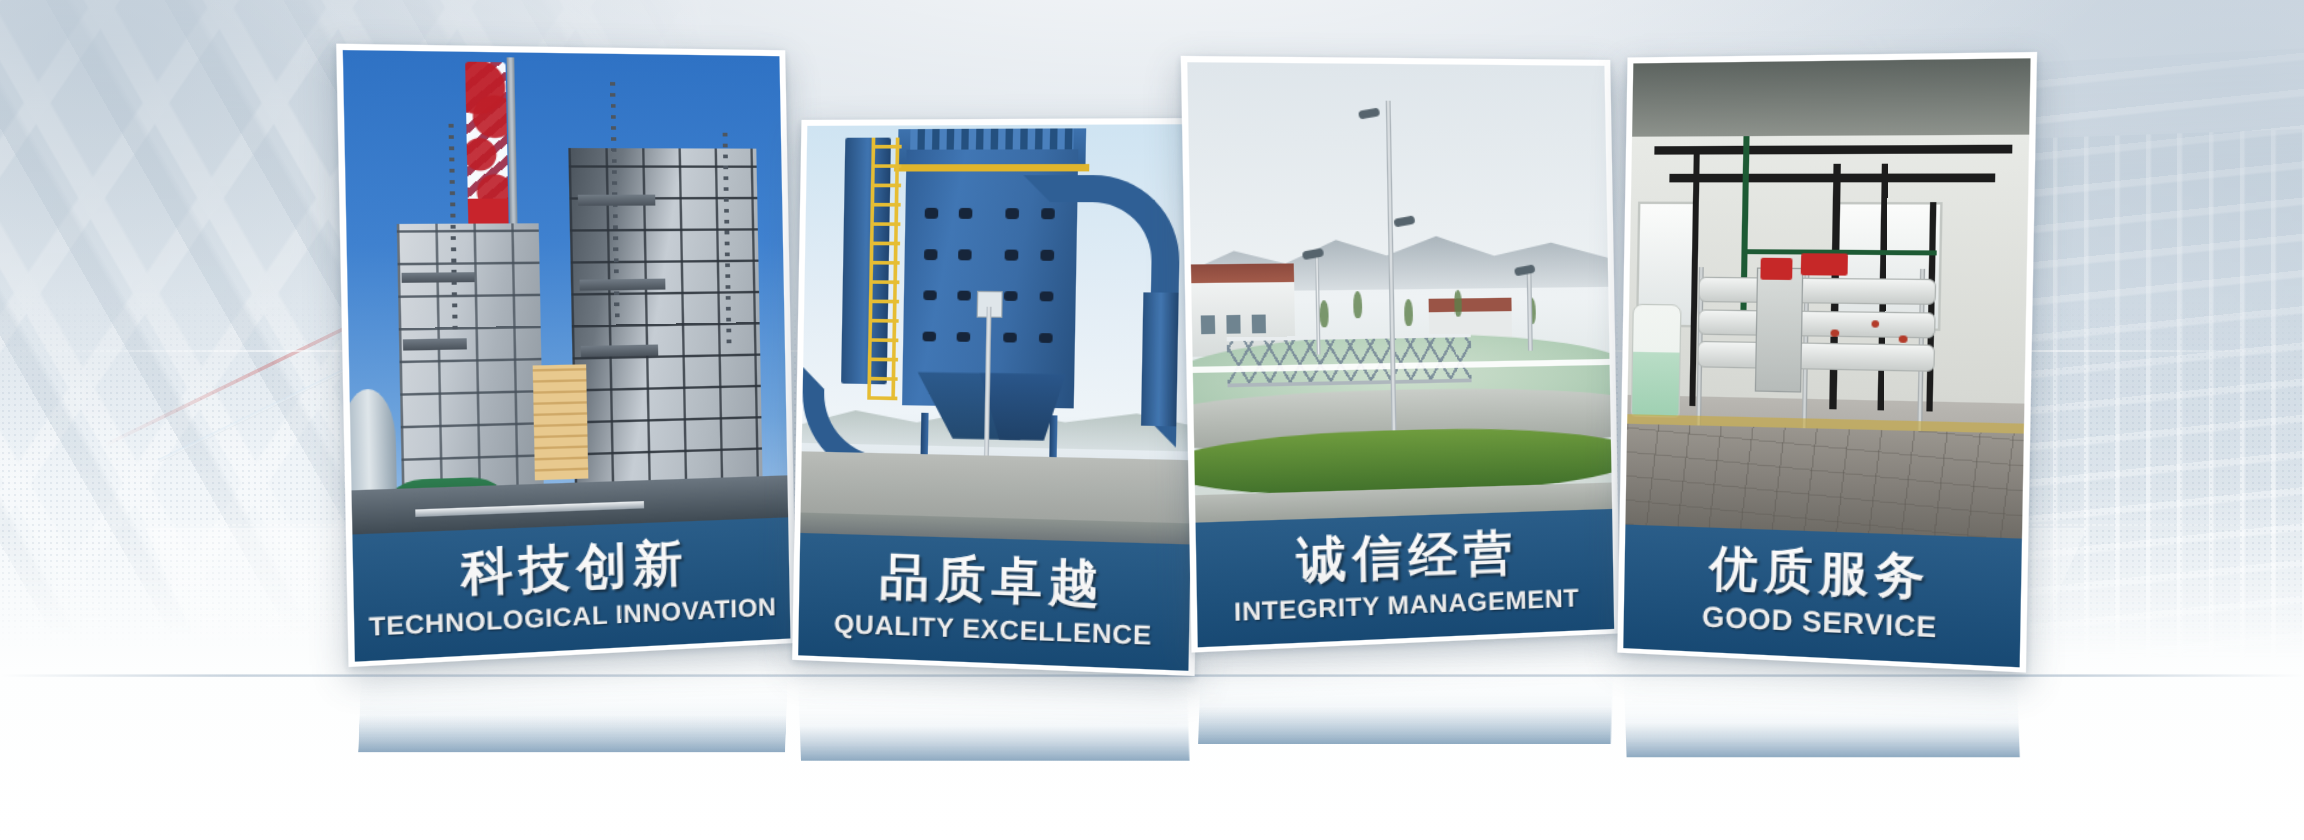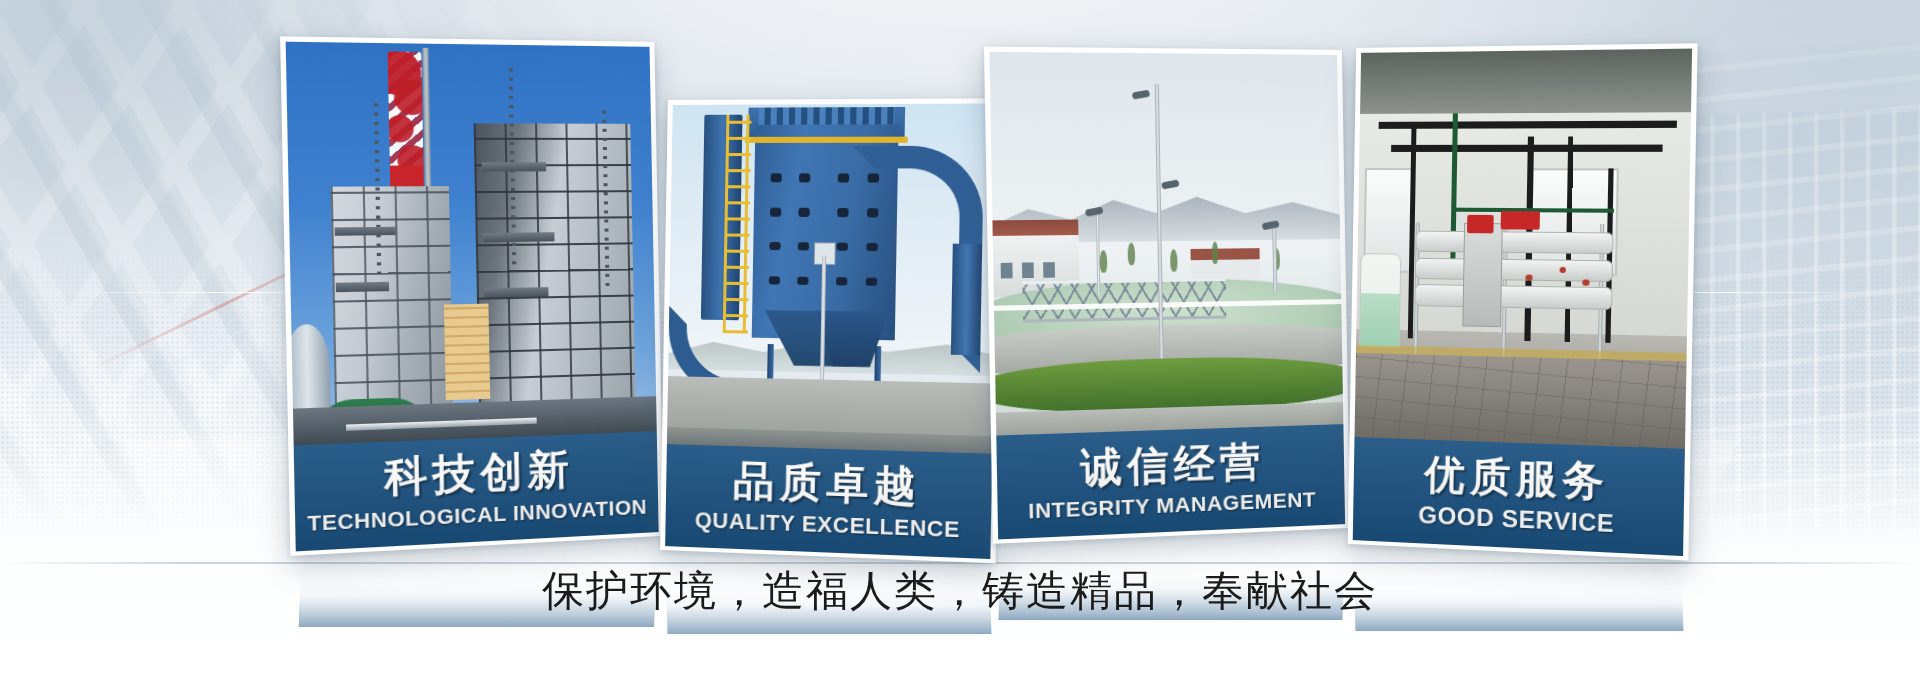--- a/index.html
+++ b/index.html
@@ -510,15 +510,14 @@
         </div>
         <div class="cap">
           <span class="cn" style="font-size:40px;">优质服务</span>
           <span class="en" style="font-size:24px;letter-spacing:.5px;">GOOD SERVICE</span>
         </div>
       </div>
     </div>
 
   </div>
 
-  <div class="tagline">保护环境，造福人类，铸造精品，奉献社会</div>
 
 </div>
 
 </body></html>

